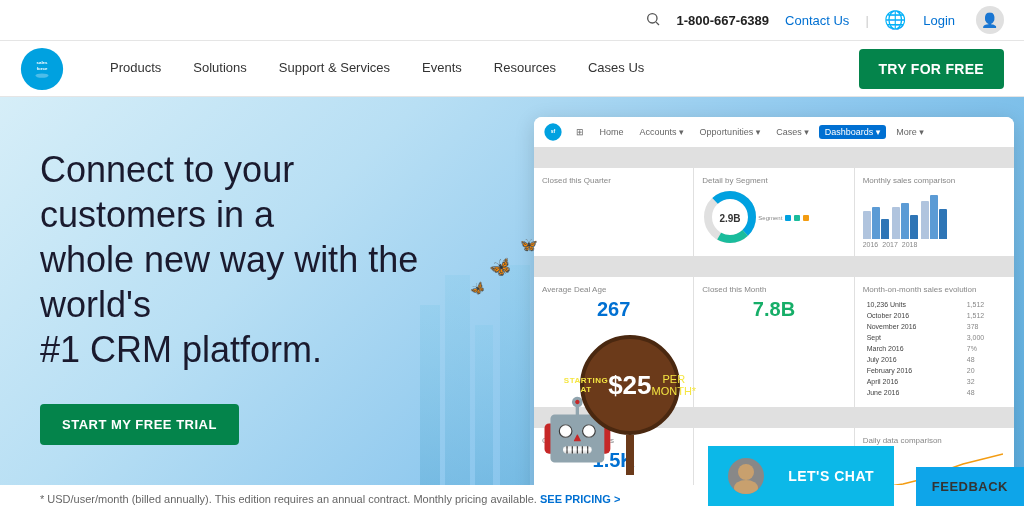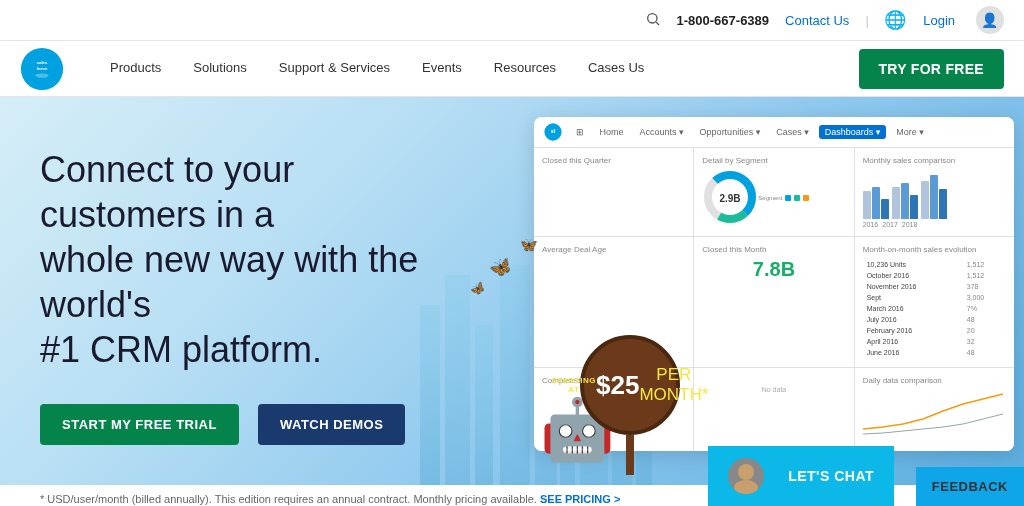--- a/index.html
+++ b/index.html
@@ -90,21 +90,21 @@
     }
     .hero-headline {
       font-size: 36px;
       font-weight: 300;
       color: #1a1a2e;
       line-height: 1.25;
       margin-bottom: 32px;
     }
     .hero-buttons {
       display: flex;
-      gap: 19px;
+      gap: 12px;
       flex-wrap: wrap;
     }
     .btn-primary-green {
       background: #04844b;
       color: #fff;
       border: none;
       padding: 13px 22px;
       border-radius: 4px;
       font-size: 13px;
       font-weight: 700;
@@ -138,21 +138,21 @@
       background: #6b3a1a;
       border-radius: 50%;
       display: flex;
       flex-direction: row;
       align-items: center;
       justify-content: center;
       color: #f5e642;
       border: 4px solid #4a2810;
     }
     .sign-starting { font-size: 8px; font-weight: 700; letter-spacing: 0.5px; color: #f5e642; }
-    .sign-price { font-size: 17px; color: #f5e642; }
+    .sign-price { font-size: 11px; color: #f5e642; }
     .sign-post { width: 8px; height: 40px; background: #6b3a1a; margin: 0 auto; }
 
     
     .hero-dashboard {
       position: absolute;
       right: 10px;
       top: 20px;
       width: 480px;
       background: #fff;
       border-radius: 8px;
@@ -185,20 +185,21 @@
     }
     .dashboard-body {
       display: grid;
       grid-template-columns: 1fr 1fr 1fr;
       gap: 1px;
       background: #e0e0e0;
     }
     .dash-cell {
       background: #fff;
       padding: 8px;
+      margin-top: 20px;
     }
     .dash-cell-title {
       font-size: 8px;
       color: #888;
       margin-bottom: 4px;
     }
     .dash-cell-value {
       font-size: 20px;
       font-weight: 700;
       color: #16ae68;
@@ -339,21 +340,20 @@
 
 <div class="hero">
   <div class="hero-content">
     <h1 class="hero-headline">
       <span>Connect to your customers in a</span><br>
       <span>whole new way with the world's</span><br>
       <span>#1 CRM platform.</span>
     </h1>
     <div class="hero-buttons">
       <button class="btn-primary-green">START MY FREE TRIAL</button>
-      <button class="btn-outline-dark">WATCH DEMOS</button>
     </div>
   </div>
 
   <svg style="position:absolute;bottom:0;left:0;right:0;width:100%;height:260px;z-index:1;" viewBox="0 0 1024 260" preserveAspectRatio="xMidYMax slice">
     <defs>
       <linearGradient id="skyGrad" x1="0" y1="0" x2="0" y2="1">
         <stop offset="0%" stop-color="#7ec8e8" stop-opacity="0.5"></stop>
         <stop offset="100%" stop-color="#5aabd6" stop-opacity="0.8"></stop>
       </linearGradient>
     </defs>
@@ -445,20 +445,21 @@
         </div>
         <div style="display:flex;gap:4px;margin-top:2px;font-size:7px;color:#888;">
           <span>2016</span>
             <span>2017</span>
             <span>2018</span>
         </div>
       </div>
 
       <div class="dash-cell">
         <div class="dash-cell-title">Average Deal Age</div>
+        <div class="dash-cell-value blue">267</div>
       </div>
       <div class="dash-cell">
         <div class="dash-cell-title">Closed this Month</div>
         <div class="dash-cell-value teal">7.8B</div>
       </div>
       <div class="dash-cell">
         <div class="dash-cell-title">Month-on-month sales evolution</div>
         <table class="dash-table">
           <tbody>
               <tr>

